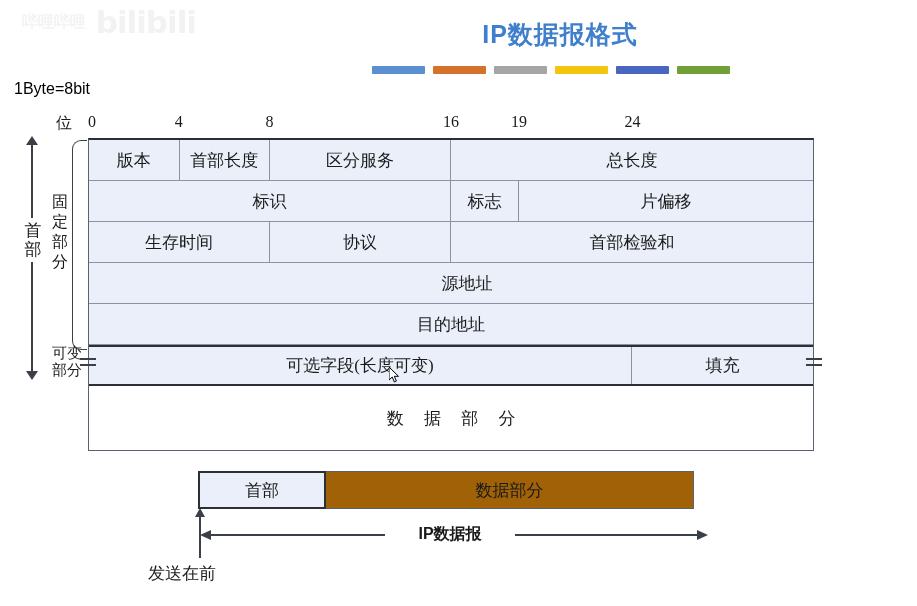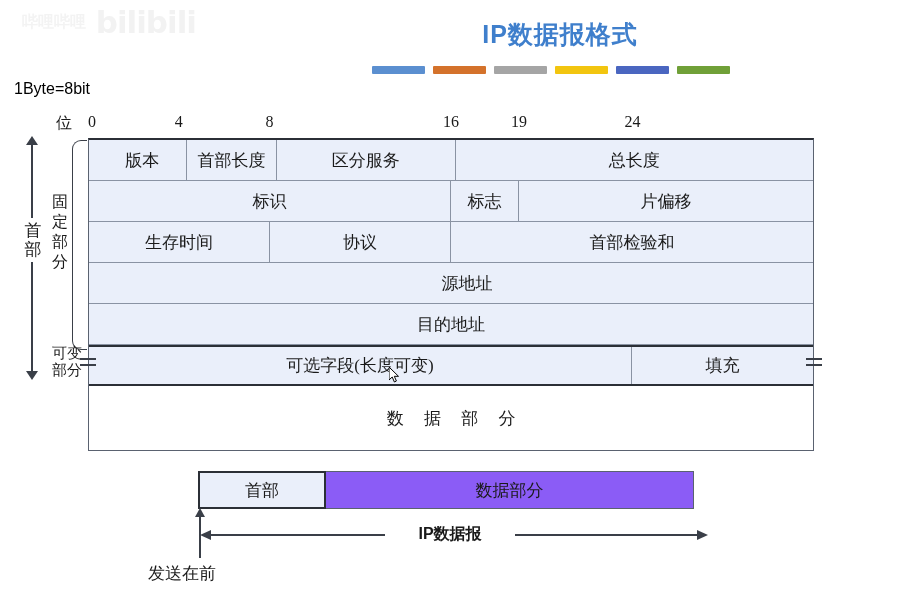--- a/index.html
+++ b/index.html
@@ -95,21 +95,21 @@
     border-left:1.6px solid #3a3f48;border-top:1.6px solid #3a3f48;border-bottom:1.6px solid #3a3f48;
     border-radius:9px 0 0 9px;}
 
   
   .dg{position:absolute;left:198px;top:471px;width:496px;height:38px;display:flex;}
   .dg-head{
     width:128px;background:#eaeffa;border:2.5px solid #2b2f36;box-sizing:border-box;
     display:flex;align-items:center;justify-content:center;font-size:17px;color:#1a1a1a;
   }
   .dg-data{
-    flex:1;background:#8b5cf6;border:1px solid #5a6270;border-left:none;box-sizing:border-box;
+    flex:1;background:#a16207;border:1px solid #5a6270;border-left:none;box-sizing:border-box;
     display:flex;align-items:center;justify-content:center;font-size:17px;color:#1a1a1a;
   }
 
   
   .sf-line{position:absolute;left:199px;top:512px;width:1.6px;height:46px;background:#3a3f48;}
   .sf-head{position:absolute;left:195px;top:508px;width:0;height:0;
     border-left:5px solid transparent;border-right:5px solid transparent;border-bottom:9px solid #3a3f48;}
   .lbl-sendfirst{position:absolute;left:148px;top:562px;font-size:17px;color:#1a1a1a;}
 
   
@@ -162,21 +162,21 @@
   <div class="hdr-arrow"></div>
   <div class="arrow-head ah-up"></div>
   <div class="arrow-head ah-down"></div>
   <div class="lbl-shoubu">首部</div>
   <div class="brace"></div>
   <div class="lbl-guding">固定部分</div>
   <div class="lbl-kebian">可变部分</div>
 
   <div class="table" id="header-table">
       <div class="row">
-        <div class="cell" style="width: 12.5%; margin-left: 9px;">版本</div>
+        <div class="cell" style="width: 12.5%;">版本</div>
         <div class="cell" style="width: 12.5%;">首部长度</div>
         <div class="cell" style="width: 25%;">区分服务</div>
         <div class="cell" style="width: 50%;">总长度</div>
       </div>
       <div class="row">
         <div class="cell" style="width: 50%;">标识</div>
         <div class="cell" style="width: 9.375%;">标志</div>
         <div class="cell" style="width: 40.625%;">片偏移</div>
       </div>
       <div class="row">

